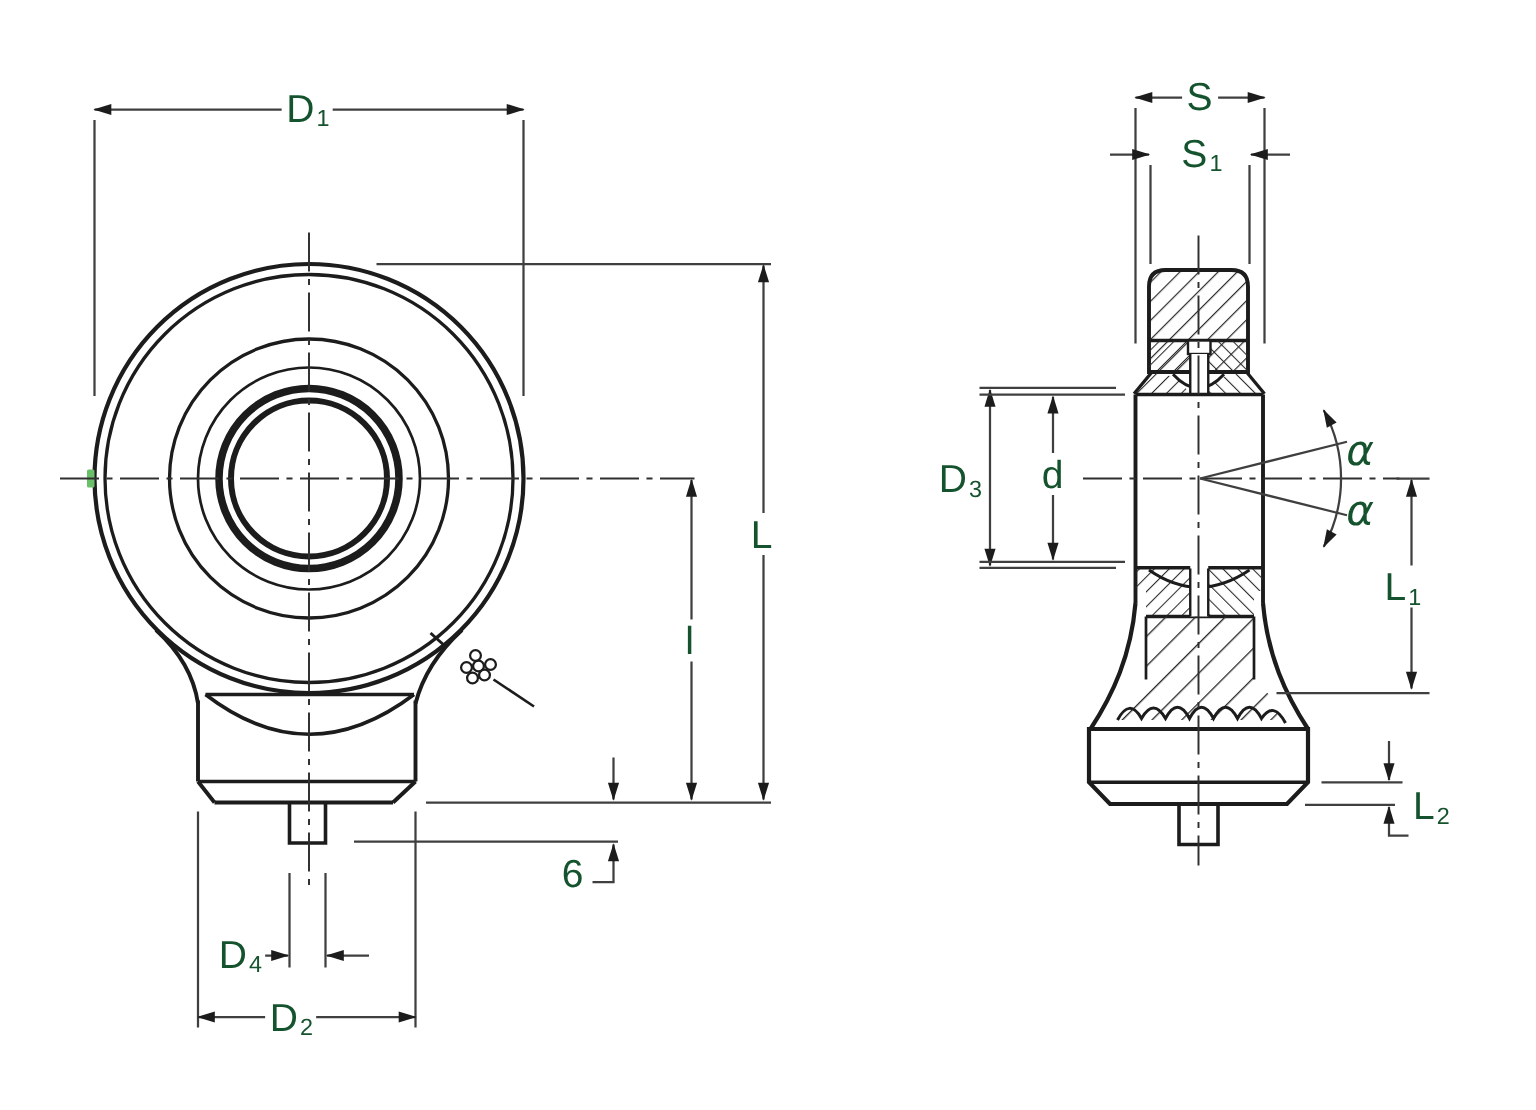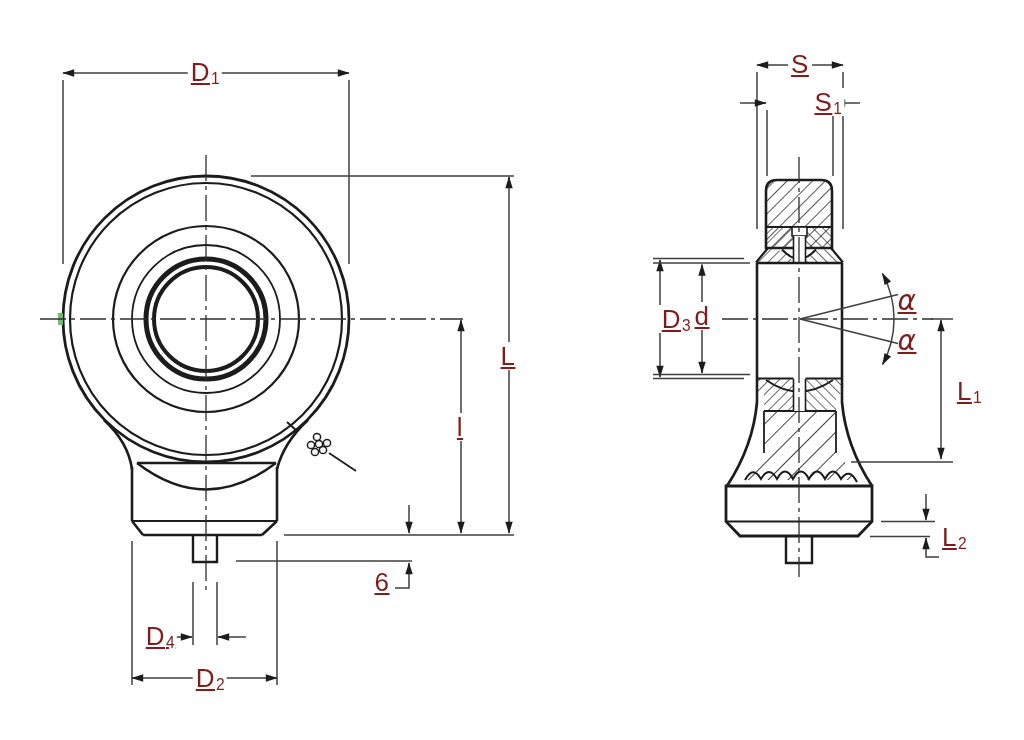--- a/index.html
+++ b/index.html
@@ -1,21 +1,21 @@
 <!DOCTYPE html>
 <html><head>
 <meta charset="utf-8">
 <style>
   html,body{margin:0;padding:0;background:#fff;}
   #page{position:relative;width:1024px;height:740px;background:#ffffff;overflow:hidden;
         font-family:"Liberation Sans", sans-serif;}
   #page svg{position:absolute;left:0;top:0;}
-  .lbl{position:absolute;transform:translate(-50%,-50%);color:#7f1d1d;font-size:26px;
+  .lbl{position:absolute;transform:translate(-50%,-50%);color:#14532d;font-size:26px;
        font-weight:500;line-height:1;background:#ffffff;padding:1px 3px;white-space:nowrap;
-       letter-spacing:0.5px;text-decoration:underline;}
+       letter-spacing:0.5px;}
   .lbl .sub{font-size:0.60em;position:relative;top:0.22em;left:1px;}
   .lbl.alpha{background:transparent;font-family:"DejaVu Sans",sans-serif;font-style:italic;
              font-size:28px;padding:0;}
   .lbl.small-pad{padding:1px 1px;}
 </style>
 </head>
 <body>
 
 <div id="page">
 
@@ -180,37 +180,37 @@
     <line x1="870" y1="536.5" x2="930" y2="536.5"></line>
     <line x1="926" y1="494" x2="926" y2="520" marker-end="url(#arr)"></line>
     <path d="M939,557 H926 V538" marker-end="url(#arr)"></path>
   </g>
 </svg>
 
 <div class="lbl" style="left:205px;top:72px"><span>D</span><span class="sub">1</span></div>
 
 <div class="lbl" style="left:800px;top:64px"><span>S</span></div>
 
-<div class="lbl" style="left:828px;top:102px"><span>S</span><span class="sub">1</span></div>
+<div class="lbl" style="left:801px;top:102px"><span>S</span><span class="sub">1</span></div>
 
 <div class="lbl" style="left:508px;top:356px"><span>L</span></div>
 
 <div class="lbl small-pad" style="left:460px;top:427px"><span>l</span></div>
 
-<div class="lbl" style="left:676px;top:319px"><span>D</span><span class="sub">3</span></div>
+<div class="lbl" style="left:640px;top:319px"><span>D</span><span class="sub">3</span></div>
 
 <div class="lbl" style="left:702px;top:316px"><span>d</span></div>
 
 <div class="lbl alpha" style="left:907px;top:301px"><span>α</span></div>
 
 <div class="lbl alpha" style="left:907px;top:341px"><span>α</span></div>
 
-<div class="lbl" style="left:969px;top:391px"><span>L</span><span class="sub">1</span></div>
+<div class="lbl" style="left:935px;top:391px"><span>L</span><span class="sub">1</span></div>
 
 <div class="lbl" style="left:954px;top:537px"><span>L</span><span class="sub">2</span></div>
 
 <div class="lbl" style="left:382px;top:582px"><span>6</span></div>
 
 <div class="lbl" style="left:160px;top:636px"><span>D</span><span class="sub">4</span></div>
 
-<div class="lbl" style="left:210px;top:678px"><span>D</span><span class="sub">2</span></div>
+<div class="lbl" style="left:194px;top:678px"><span>D</span><span class="sub">2</span></div>
 
 </div>
 
 </body></html>

